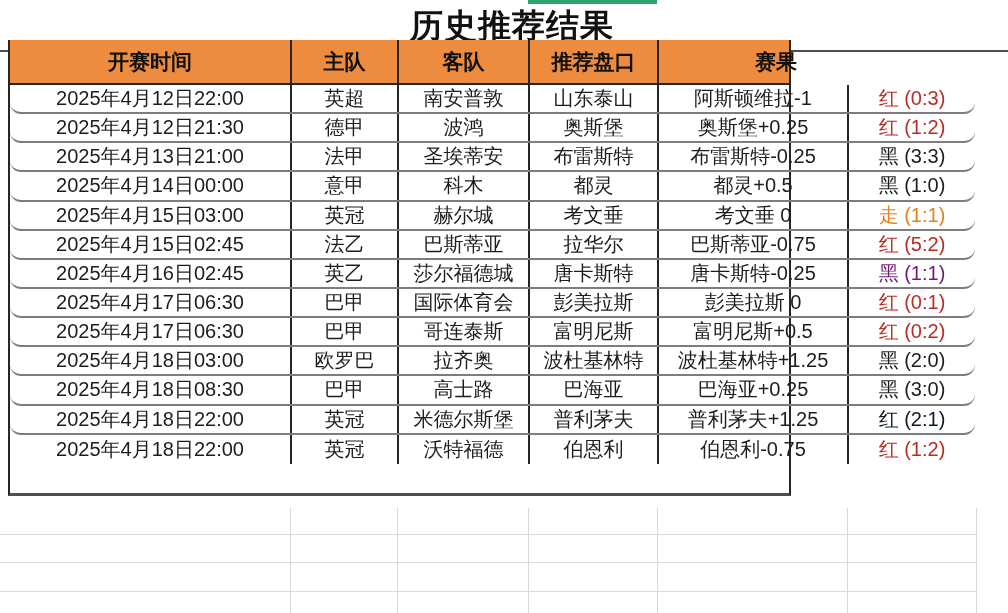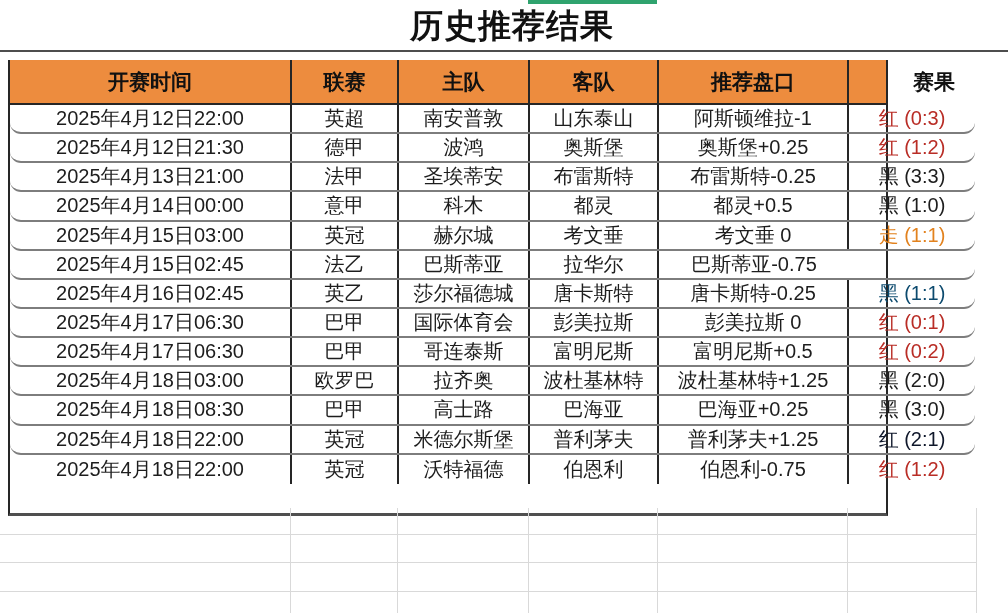--- a/index.html
+++ b/index.html
@@ -8,21 +8,21 @@
     font-family:"Liberation Sans","DejaVu Sans",sans-serif;color:#1d1d1d;
   }
   .selection-bar{position:absolute;left:528px;top:0;width:129px;height:4px;background:#2fa36e;}
   .page-title{
     position:absolute;left:8px;top:4px;width:1008px;height:44px;
     display:flex;align-items:center;justify-content:center;
     font-size:33px;font-weight:700;color:#111;letter-spacing:1px;
   }
   .top-rule{position:absolute;left:0;top:50px;width:1008px;height:2px;background:#4d4d4d;}
   .results-table{
-    position:absolute;left:8px;top:60px;width:880px;box-sizing:border-box;
+    position:absolute;left:8px;top:40px;width:783px;box-sizing:border-box;
     border-left:2px solid #262626;border-right:2px solid #262626;border-bottom:3px solid #4f4f4f;
     background:#ffffff;
   }
   .thead{
     display:grid;grid-template-columns:282px 107px 131px 129px 190px 126px;
     height:45px;background:#ed8c3e;box-sizing:border-box;border-bottom:2px solid #262626;
   }
   .th{
     display:flex;align-items:center;justify-content:center;
     font-size:21px;font-weight:700;color:#111;box-sizing:border-box;
@@ -50,21 +50,20 @@
 
 <div class="selection-bar"></div>
 
 <div class="page-title">历史推荐结果</div>
 
 <div class="top-rule"></div>
 
 <div class="results-table">
   <div class="thead">
     <div class="th">开赛时间</div>
-    <div class="th">联赛</div>
     <div class="th">主队</div>
     <div class="th">客队</div>
     <div class="th">推荐盘口</div>
     <div class="th">赛果</div>
   </div>
   <div class="tbody" id="tbody">
   <div class="tr">
     <div class="td">2025年4月12日22:00</div>
     <div class="td">英超</div>
     <div class="td">南安普敦</div>
@@ -108,29 +107,30 @@
     <div class="td">考文垂 0</div>
     <div class="td" style="color: rgb(226, 130, 30);">走 (1:1)</div>
   </div>
 
   <div class="tr">
     <div class="td">2025年4月15日02:45</div>
     <div class="td">法乙</div>
     <div class="td">巴斯蒂亚</div>
     <div class="td">拉华尔</div>
     <div class="td">巴斯蒂亚-0.75</div>
+    <div class="td" style="color: rgb(185, 45, 38);">红 (5:2)</div>
   </div>
 
   <div class="tr">
     <div class="td">2025年4月16日02:45</div>
     <div class="td">英乙</div>
     <div class="td">莎尔福德城</div>
     <div class="td">唐卡斯特</div>
     <div class="td">唐卡斯特-0.25</div>
-    <div class="td" style="color: #0c4a6e;">黑 (1:1)</div>
+    <div class="td" style="color: #701a75;">黑 (1:1)</div>
   </div>
 
 
   <div class="tr">
     <div class="td">2025年4月17日06:30</div>
     <div class="td">巴甲</div>
     <div class="td">国际体育会</div>
     <div class="td">彭美拉斯</div>
     <div class="td">彭美拉斯 0</div>
     <div class="td" style="color: rgb(185, 45, 38);">红 (0:1)</div>

